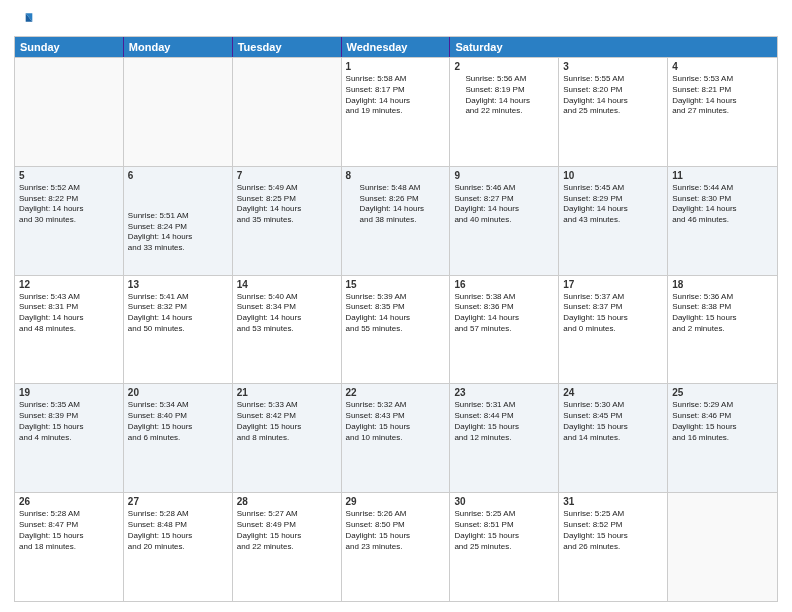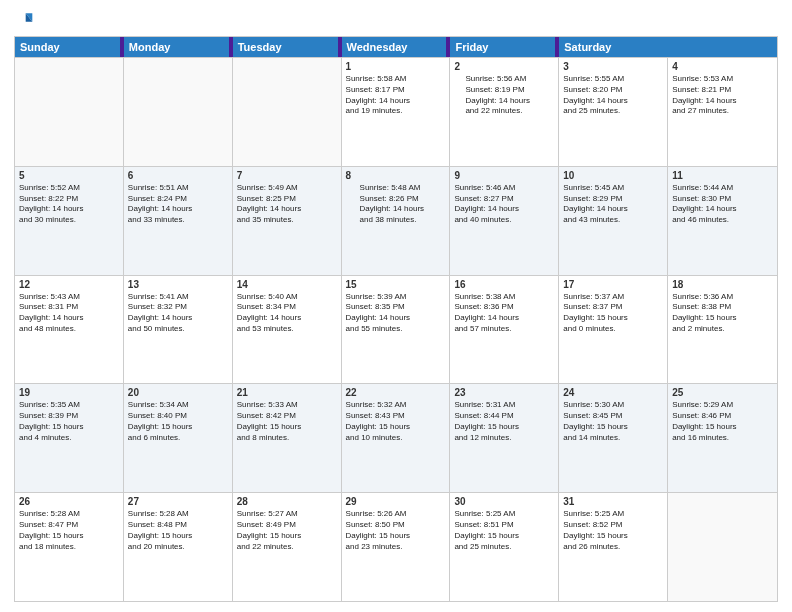--- a/index.html
+++ b/index.html
@@ -60,21 +60,21 @@
       display: grid;
       grid-template-columns: repeat(7, 1fr);
       background: #2a7fc4;
     }
     .calendar-header-cell {
       color: #fff;
       font-size: 11px;
       font-weight: bold;
       padding: 4px 5px;
       text-align: left;
-      border-right: 4px solid #4c1d95;
+      border-right: 1px solid #4c1d95;
     }
     .calendar-header-cell:last-child {
       border-right: none;
     }
     .calendar-body {
       flex: 1;
       display: flex;
       flex-direction: column;
     }
     .calendar-row {
@@ -132,21 +132,20 @@
       <div class="location-subtitle"></div>
     </div>
   </div>
 
   <div class="calendar">
     <div class="calendar-header-row">
     <div class="calendar-header-cell">Sunday</div>
         <div class="calendar-header-cell">Monday</div>
         <div class="calendar-header-cell">Tuesday</div>
         <div class="calendar-header-cell">Wednesday</div>
-        <div class="calendar-header-cell">Friday</div>
         <div class="calendar-header-cell">Saturday</div>
       </div>
     <div class="calendar-body">
     <div class="calendar-row">
           <div class="calendar-cell empty"></div>
           <div class="calendar-cell empty"></div>
           <div class="calendar-cell empty"></div>
           <div class="calendar-cell">
             <div class="day-number">1</div>
             <div class="cell-info" style="white-space: pre-line;">Sunrise: 5:58 AM
@@ -179,21 +178,21 @@
         <div class="calendar-row">
           <div class="calendar-cell alt-row">
             <div class="day-number">5</div>
             <div class="cell-info" style="white-space: pre-line;">Sunrise: 5:52 AM
 Sunset: 8:22 PM
 Daylight: 14 hours
 and 30 minutes.</div>
           </div>
           <div class="calendar-cell alt-row">
             <div class="day-number">6</div>
-            <div class="cell-info" style="white-space: pre-line;">Sunrise: 5:51 AM
+            <div class="cell-info" style="white-space: pre-line; margin-top: 28px;">Sunrise: 5:51 AM
 Sunset: 8:24 PM
 Daylight: 14 hours
 and 33 minutes.</div>
           </div>
           <div class="calendar-cell alt-row">
             <div class="day-number">7</div>
             <div class="cell-info" style="white-space: pre-line;">Sunrise: 5:49 AM
 Sunset: 8:25 PM
 Daylight: 14 hours
 and 35 minutes.</div>

